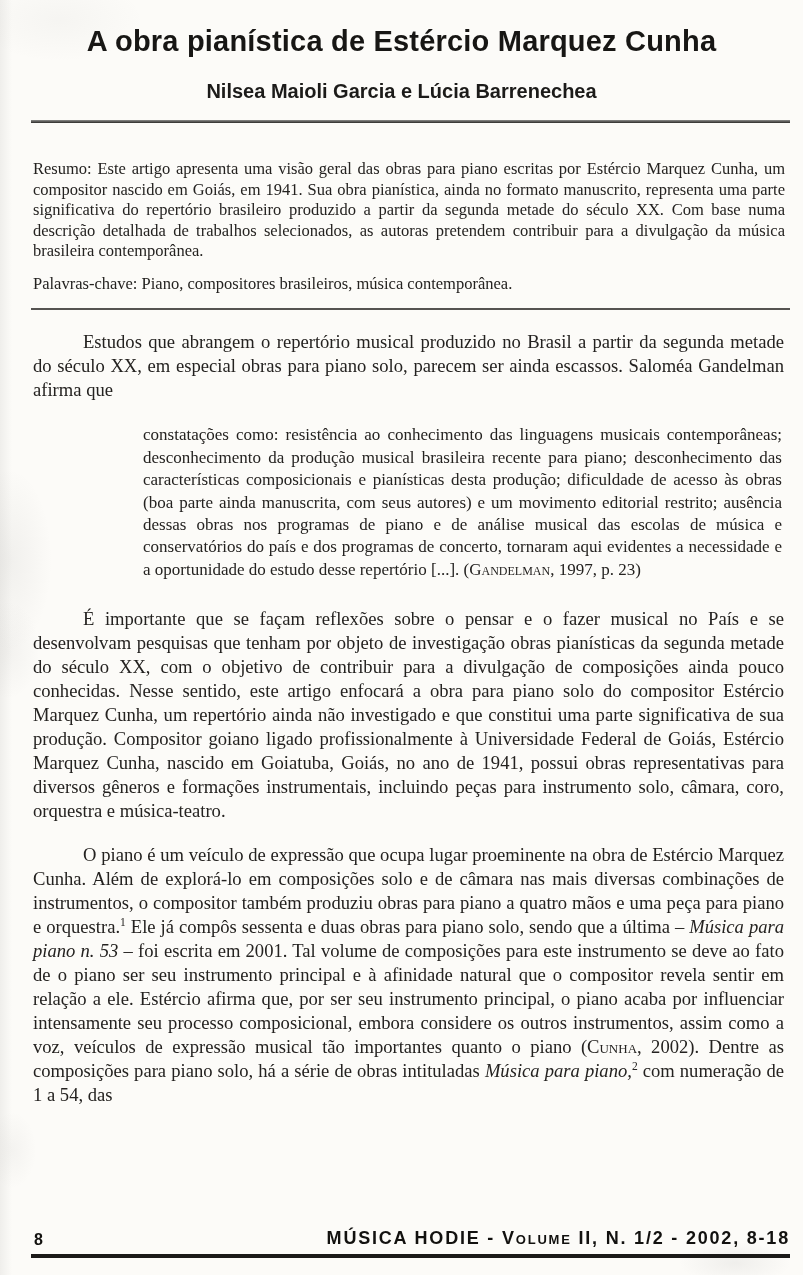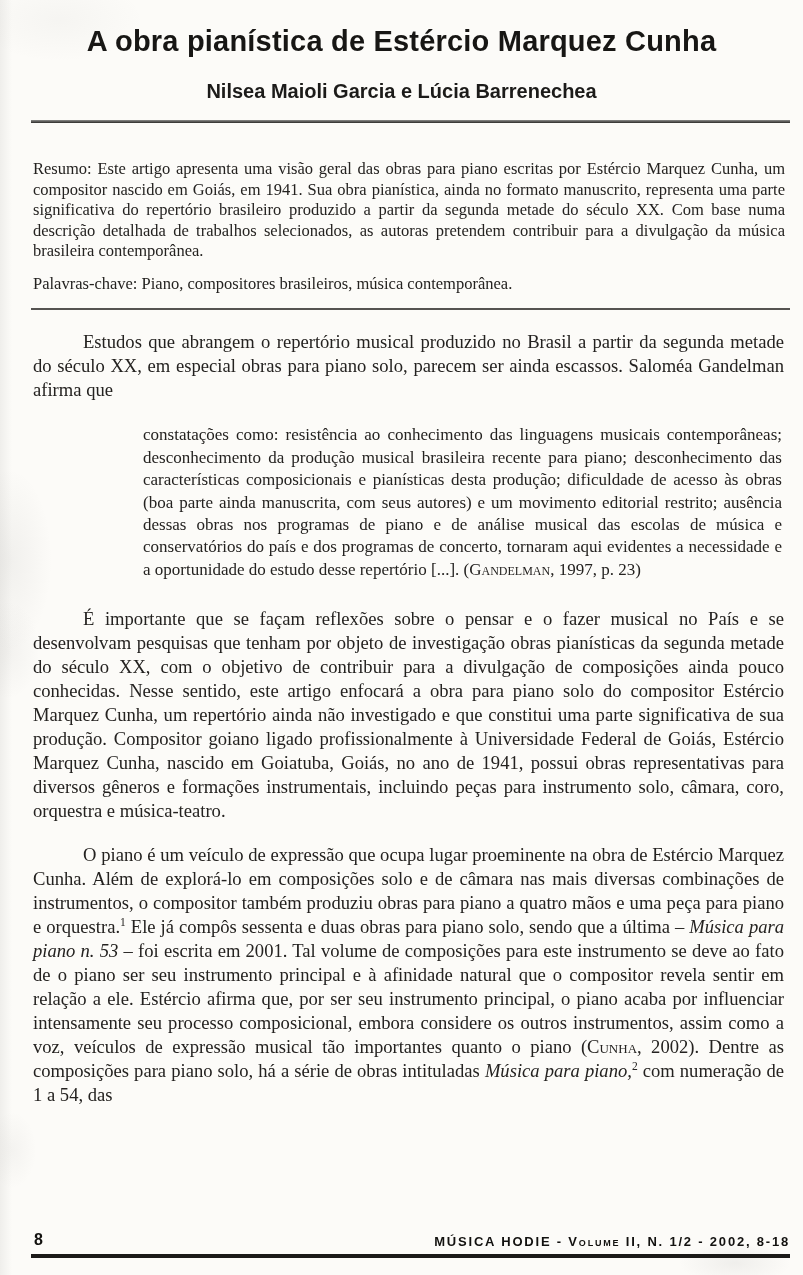--- a/index.html
+++ b/index.html
@@ -90,21 +90,21 @@
     font-family:"Liberation Sans", sans-serif;
     font-weight:700;
     color:#12110f;
   }
   .page-num{
     font-size:16px;
     letter-spacing:1px;
     padding-left:3px;
   }
   .journal-ref{
-    font-size:13px;
+    font-size:18px;
     letter-spacing:1.8px;
     white-space:nowrap;
     margin-top:24px;
   }
 </style>
 </head>
 <body>
 
 <div class="page">
 

